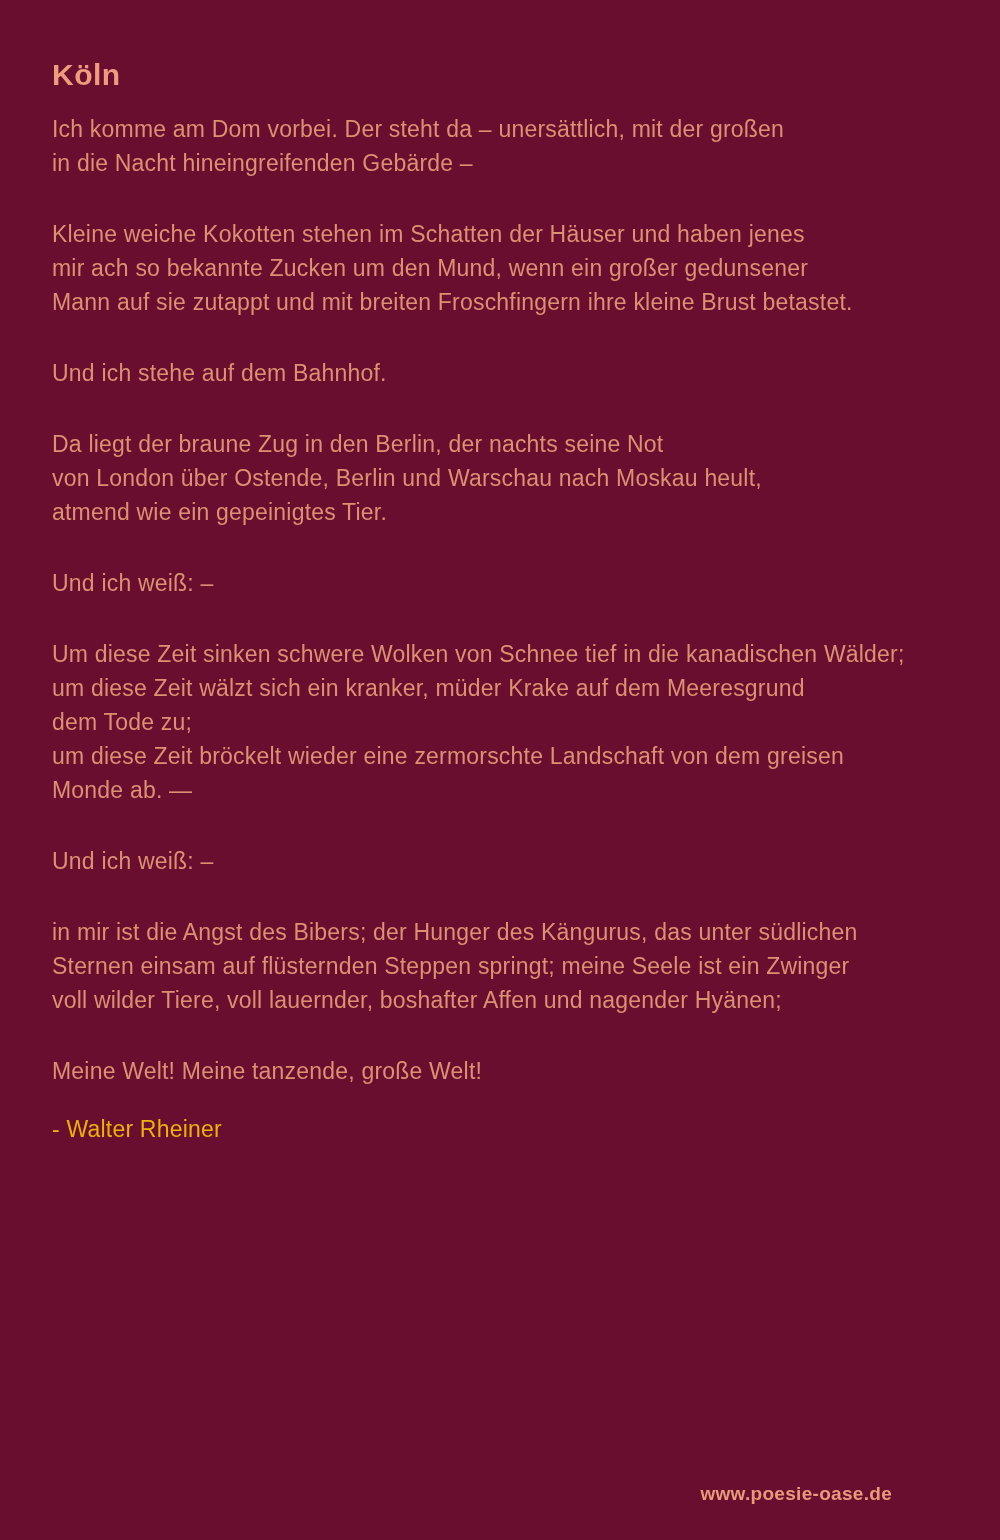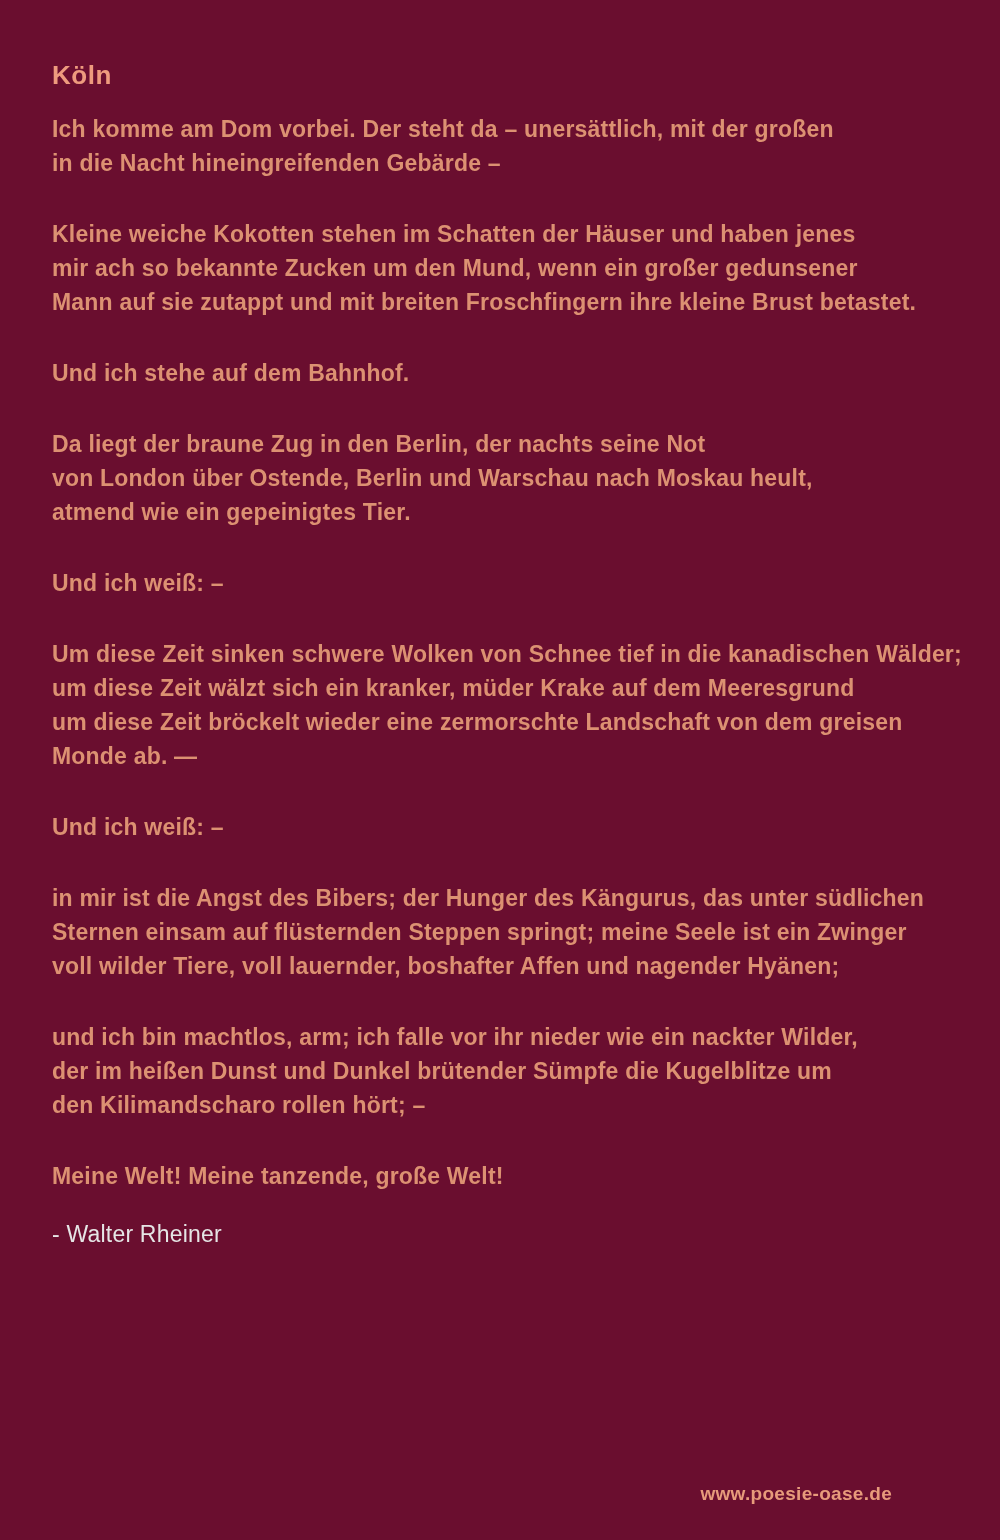--- a/index.html
+++ b/index.html
@@ -15,39 +15,39 @@
     position: relative;
   }
   .page {
     position: absolute;
     inset: 0;
     padding: 52px 52px 0 52px;
     box-sizing: border-box;
   }
   h1.poem-title {
     margin: 0 0 14px 0;
-    font-size: 26px;
+    font-size: 30px;
     line-height: 46px;
     font-weight: 700;
     letter-spacing: 0.5px;
     color: #ee9b7e;
   }
   .poem-body {
     color: #dc9172;
   }
   .stanza {
     margin: 0 0 37px 0;
   }
   .stanza:last-of-type {
     margin-bottom: 0;
   }
   .line {
     font-size: 23px;
     line-height: 34px;
-    font-weight: 700;
+    font-weight: 400;
     letter-spacing: 0.2px;
     white-space: pre;
   }
   .author {
     margin: 24px 0 0 0;
     font-size: 23px;
     line-height: 34px;
     letter-spacing: 0.2px;
     color: #dc9172;
   }
@@ -84,38 +84,34 @@
         <div class="line">Da liegt der braune Zug in den Berlin, der nachts seine Not</div>
         <div class="line">von London über Ostende, Berlin und Warschau nach Moskau heult,</div>
         <div class="line">atmend wie ein gepeinigtes Tier.</div>
       </div>
       <div class="stanza">
         <div class="line">Und ich weiß: –</div>
       </div>
       <div class="stanza">
         <div class="line">Um diese Zeit sinken schwere Wolken von Schnee tief in die kanadischen Wälder;</div>
         <div class="line">um diese Zeit wälzt sich ein kranker, müder Krake auf dem Meeresgrund</div>
+        <div class="line">dem Tode zu;</div>
         <div class="line">um diese Zeit bröckelt wieder eine zermorschte Landschaft von dem greisen</div>
         <div class="line">Monde ab. —</div>
       </div>
       <div class="stanza">
         <div class="line">Und ich weiß: –</div>
       </div>
       <div class="stanza">
         <div class="line">in mir ist die Angst des Bibers; der Hunger des Kängurus, das unter südlichen</div>
         <div class="line">Sternen einsam auf flüsternden Steppen springt; meine Seele ist ein Zwinger</div>
         <div class="line">voll wilder Tiere, voll lauernder, boshafter Affen und nagender Hyänen;</div>
       </div>
       <div class="stanza">
-        <div class="line">und ich bin machtlos, arm; ich falle vor ihr nieder wie ein nackter Wilder,</div>
-        <div class="line">der im heißen Dunst und Dunkel brütender Sümpfe die Kugelblitze um</div>
-        <div class="line">den Kilimandscharo rollen hört; –</div>
-      </div>
-      <div class="stanza">
       </div>
       <div class="stanza">
         <div class="line">Meine Welt! Meine tanzende, große Welt!</div>
       </div>
     </div>
-  <p class="author" style="color: #e5e5e5;">- Walter Rheiner</p>
+  <p class="author" style="color: #eab308;">- Walter Rheiner</p>
 </div>
 
 <div class="watermark" style="color: rgb(231, 155, 123);">www.poesie-oase.de</div>
 
 </body></html>

